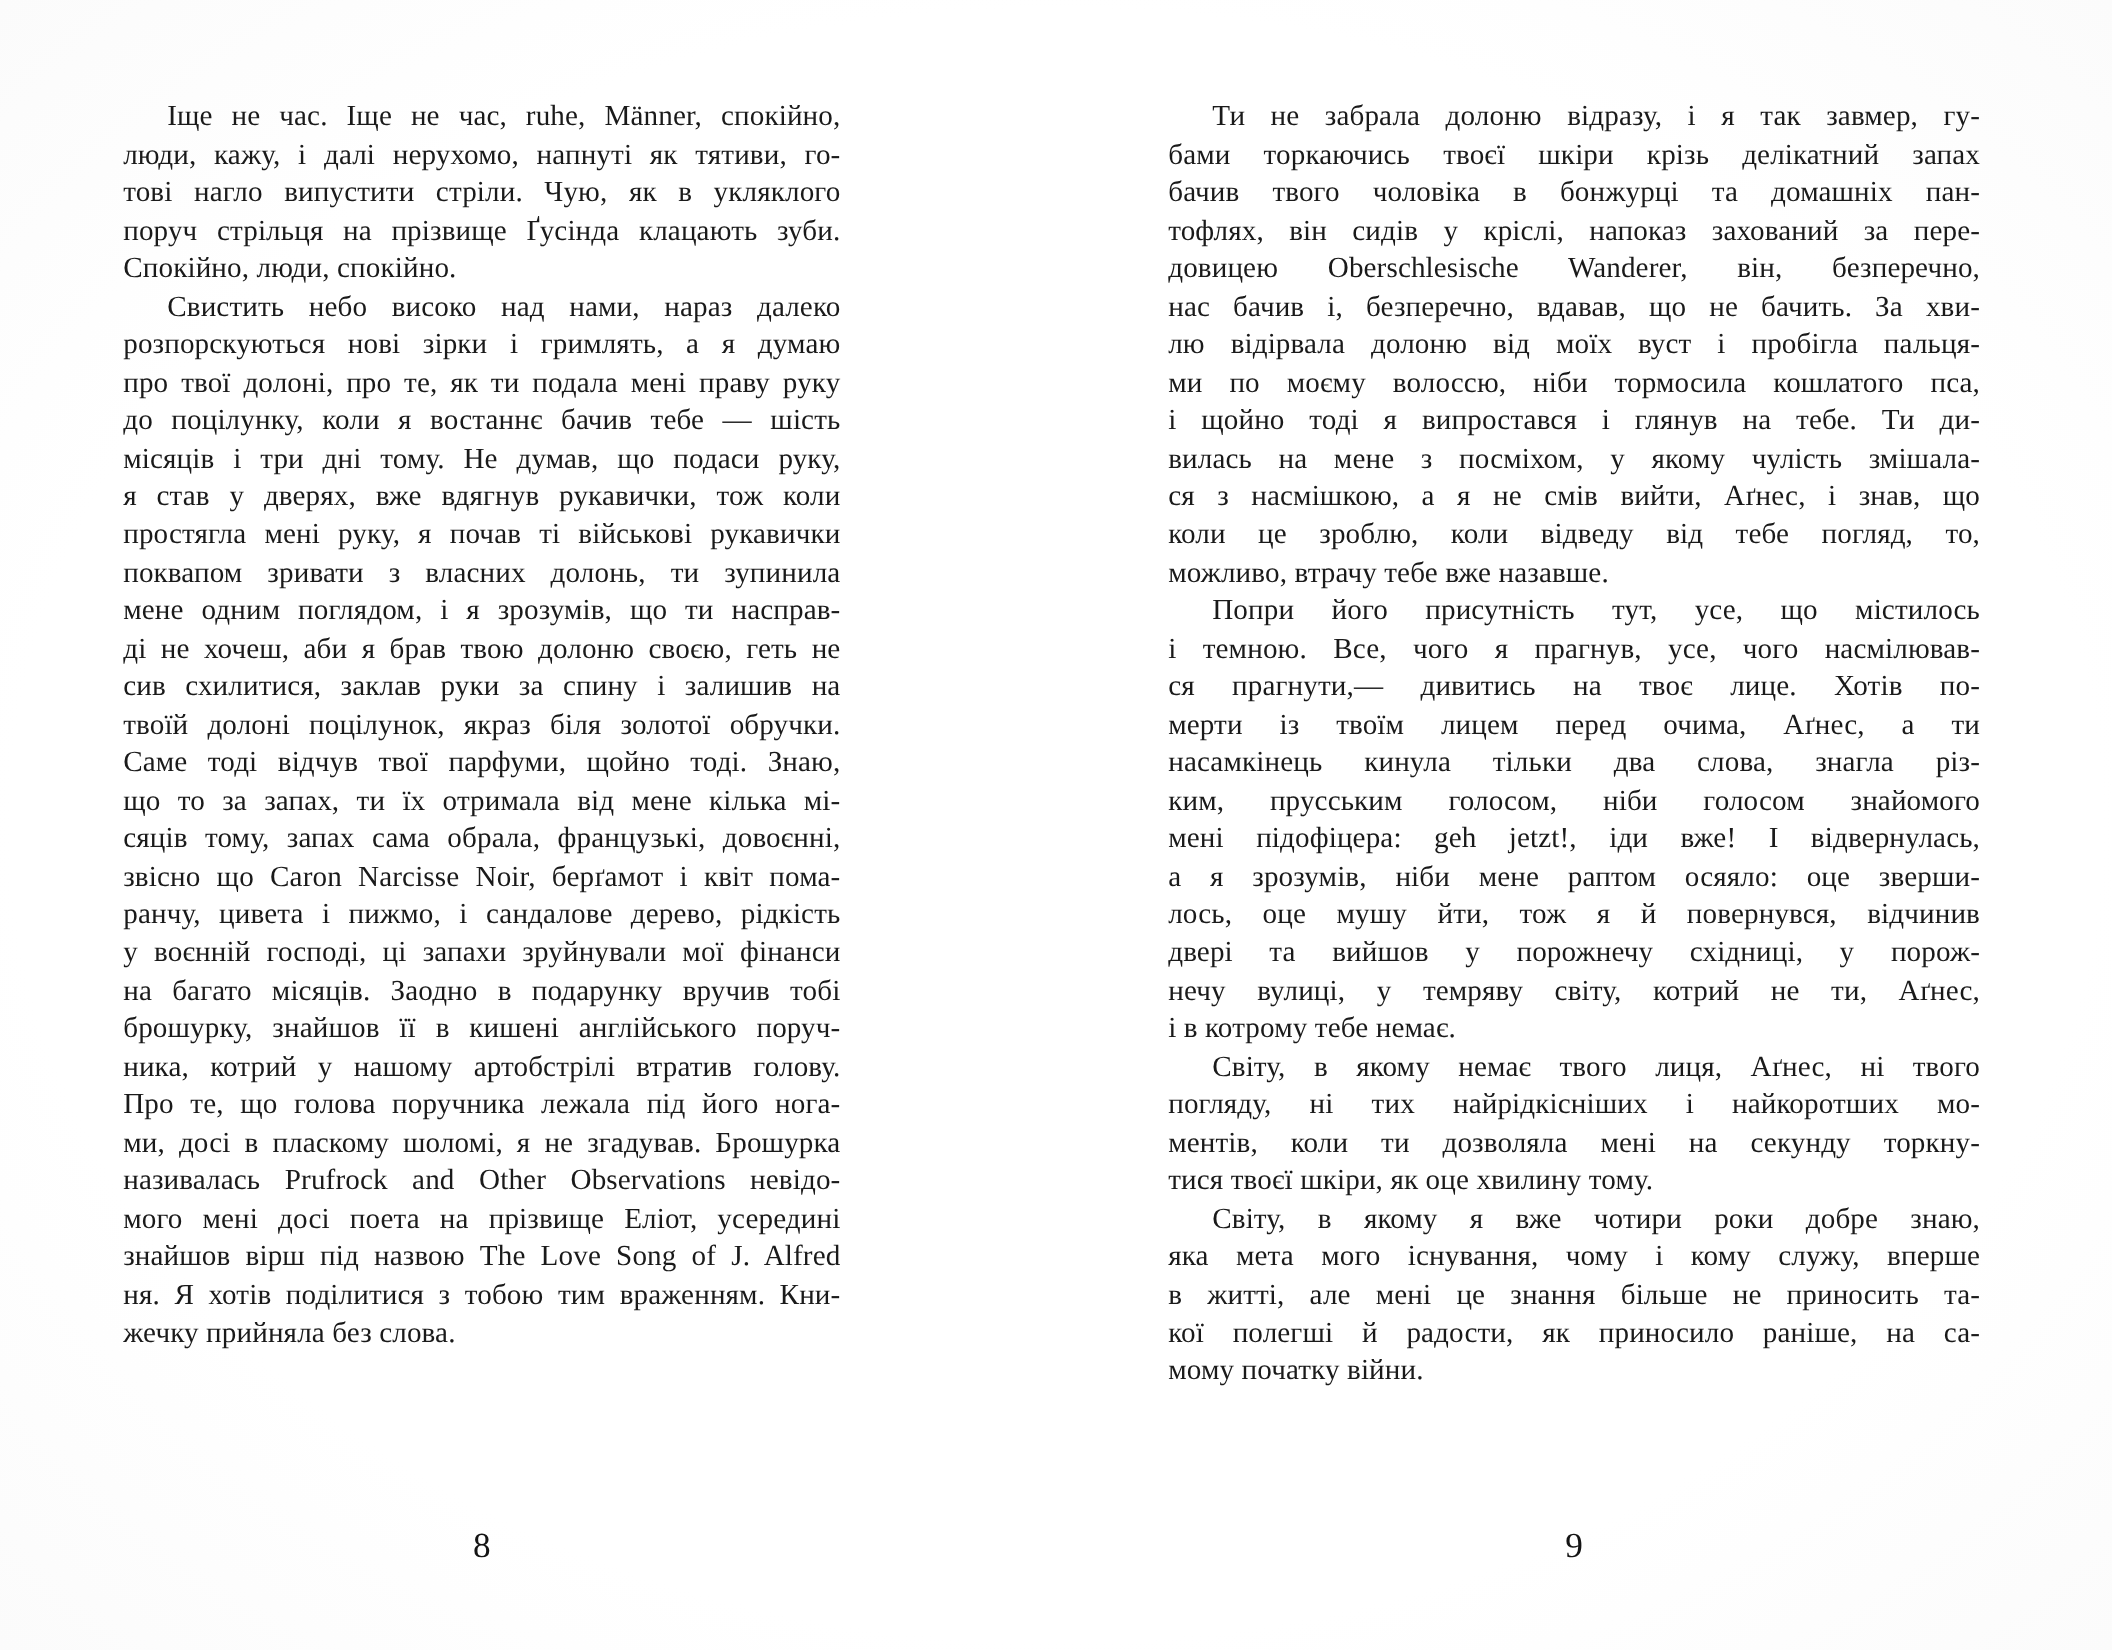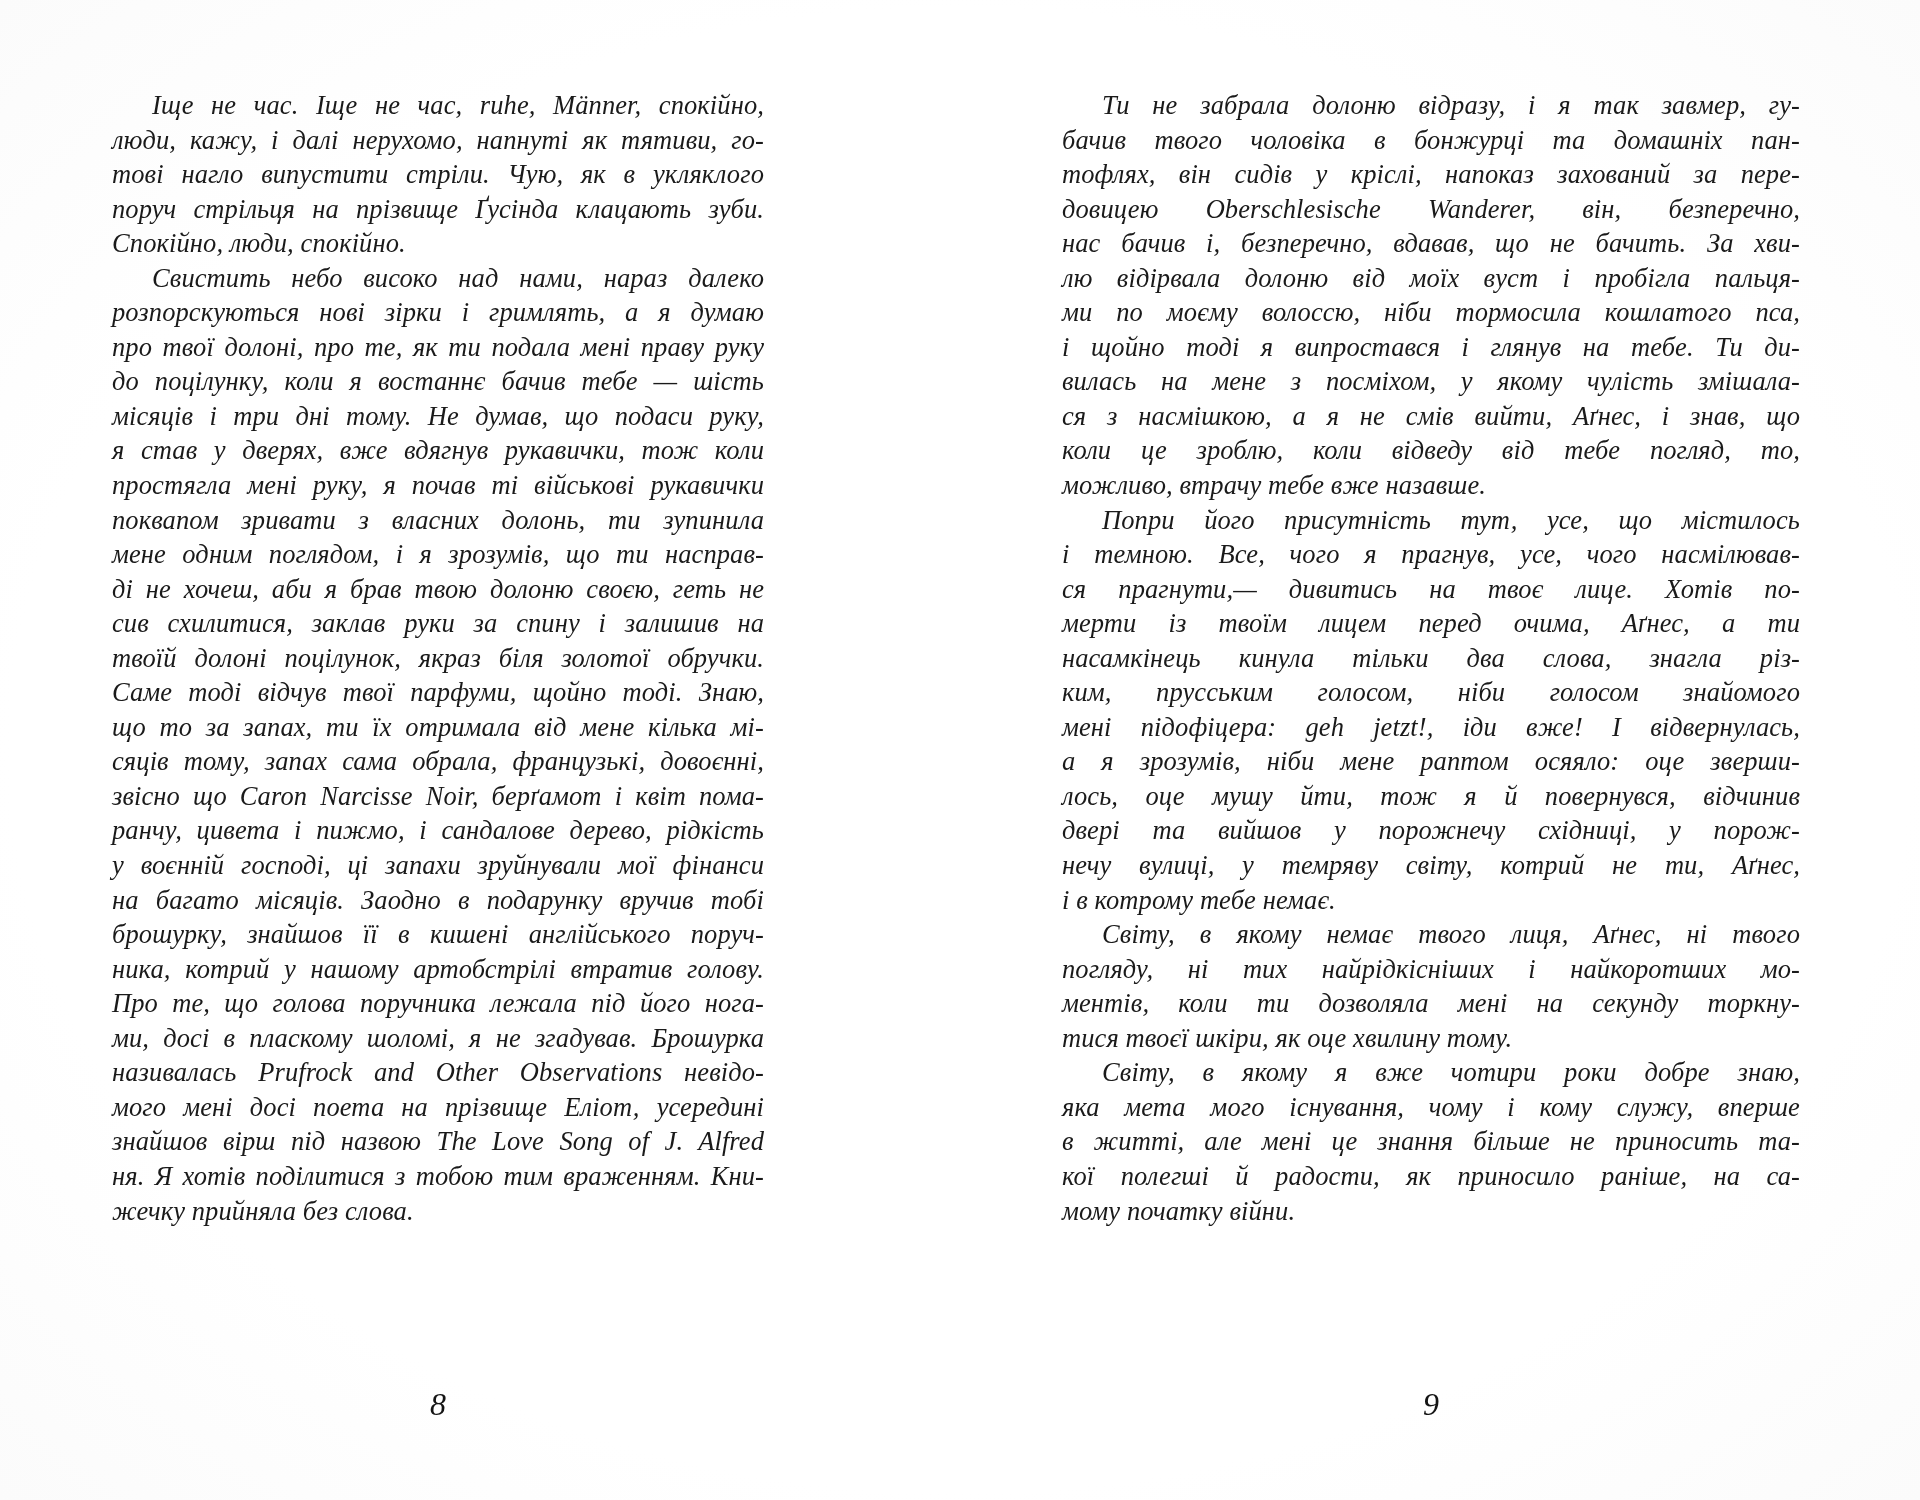--- a/index.html
+++ b/index.html
@@ -13,21 +13,20 @@
     position: relative;
     overflow: hidden;
     font-family: "Liberation Serif", "DejaVu Serif", serif;
     color: #181818;
   }
   .spread {
     position: absolute;
     inset: 0;
     background:
       radial-gradient(ellipse at 50% 50%, #ffffff 70%, #fbfbfb 100%);
-    font-style: italic;
   }
   .page {
     position: absolute;
     top: 88px;
     height: 1380px;
   }
   .page-left  { left: 112px;  width: 652px; }
   .page-right { left: 1062px; width: 738px; }
 
   .text-column {
@@ -102,20 +101,21 @@
         <div class="line">знайшов вірш під назвою The Love Song of J. Alfred</div>
         <div class="line">ня. Я хотів поділитися з тобою тим враженням. Кни-</div>
         <div class="line last">жечку прийняла без слова.</div>
       </div>
     <div class="page-number">8</div>
   </div>
 
   <div class="page page-right">
     <div class="text-column">
         <div class="line first">Ти не забрала долоню відразу, і я так завмер, гу-</div>
+        <div class="line">бами торкаючись твоєї шкіри крізь делікатний запах</div>
         <div class="line">бачив твого чоловіка в бонжурці та домашніх пан-</div>
         <div class="line">тофлях, він сидів у кріслі, напоказ захований за пере-</div>
         <div class="line">довицею Oberschlesische Wanderer, він, безперечно,</div>
         <div class="line">нас бачив і, безперечно, вдавав, що не бачить. За хви-</div>
         <div class="line">лю відірвала долоню від моїх вуст і пробігла пальця-</div>
         <div class="line">ми по моєму волоссю, ніби тормосила кошлатого пса,</div>
         <div class="line">і щойно тоді я випростався і глянув на тебе. Ти ди-</div>
         <div class="line">вилась на мене з посміхом, у якому чулість змішала-</div>
         <div class="line">ся з насмішкою, а я не смів вийти, Аґнес, і знав, що</div>
         <div class="line">коли це зроблю, коли відведу від тебе погляд, то,</div>

